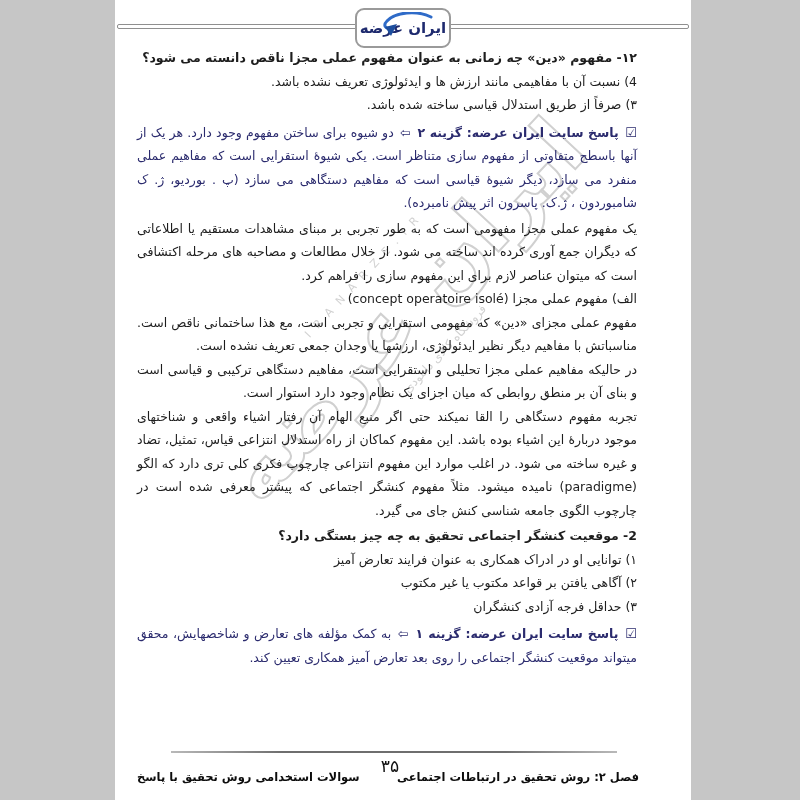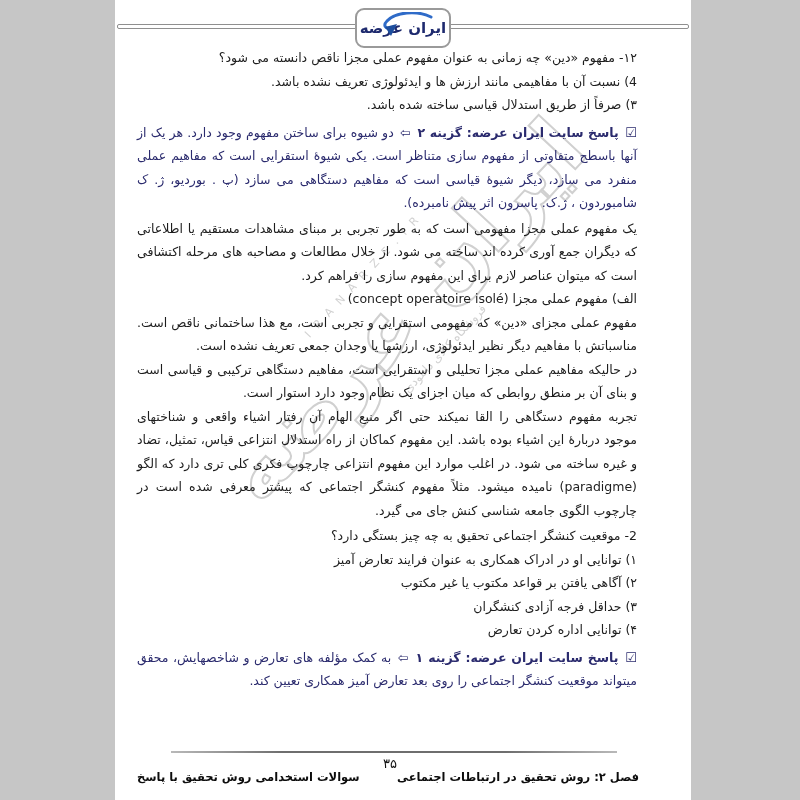--- a/index.html
+++ b/index.html
@@ -48,33 +48,33 @@
     font-size:12px;letter-spacing:6px;color:#d2d2d2;margin-top:4px;
   }
   
   .content{
     position:absolute;top:44px;left:22px;width:500px;z-index:2;
     direction:rtl;text-align:justify;
   }
   .content p{
     margin:0;font-size:12.5px;line-height:23.5px;color:#1d1d1d;
   }
-  .content p.qtitle{font-weight:normal;margin-top:2px;}
+  .content p.qtitle{font-weight:bold;margin-top:2px;}
   .content p.answer{color:#2b2b6e;margin-top:4px;margin-bottom:2px;}
   .content p.answer b{font-weight:bold;}
   .chk{font-size:13px;margin-left:2px;}
   .arrow{font-size:13px;margin:0 2px;}
   
   .footer-divider{
     position:absolute;top:751px;left:56px;right:74px;height:2px;z-index:2;
     background:linear-gradient(to right,#b9b9b9,#6e6e6e 25%,#6e6e6e 75%,#b9b9b9);
   }
   .page-number{
     position:absolute;top:756px;left:4px;right:30px;text-align:center;z-index:2;
-    font-size:13px;color:#111;
+    font-size:17px;color:#111;
   }
   .footer-row{
     position:absolute;top:770px;left:22px;right:52px;z-index:2;
     display:flex;justify-content:space-between;direction:rtl;
     font-size:11.5px;font-weight:bold;color:#0c0c0c;
   }
 </style>
 </head>
 <body>
 
@@ -103,21 +103,20 @@
       <p class="answer"><span class="chk">☑</span><b> پاسخ سایت ایران عرضه: گزینه ۲ </b><span class="arrow">⇦</span> دو شیوه برای ساختن مفهوم وجود دارد. هر یک از آنها باسطح متفاوتی از مفهوم سازی متناظر است. یکی شیوهٔ استقرایی است که مفاهیم عملی منفرد می سازد، دیگر شیوهٔ قیاسی است که مفاهیم دستگاهی می سازد (پ . بوردیو، ژ. ک شامبوردون ، ژ.ک. پاسرون اثر پیش نامبرده).</p>
       <p class="text">یک مفهوم عملی مجزا مفهومی است که به طور تجربی بر مبنای مشاهدات مستقیم یا اطلاعاتی که دیگران جمع آوری کرده اند ساخته می شود. از خلال مطالعات و مصاحبه های مرحله اکتشافی است که میتوان عناصر لازم برای این مفهوم سازی را فراهم کرد.</p>
       <p class="text">الف) مفهوم عملی مجزا (concept operatoire isolé)</p>
       <p class="text">مفهوم عملی مجزای «دین» که مفهومی استقرایی و تجربی است، مع هذا ساختمانی ناقص است. مناسباتش با مفاهیم دیگر نظیر ایدئولوژی، ارزشها یا وجدان جمعی تعریف نشده است.</p>
       <p class="text">در حالیکه مفاهیم عملی مجزا تحلیلی و استقرایی است، مفاهیم دستگاهی ترکیبی و قیاسی است و بنای آن بر منطق روابطی که میان اجزای یک نظام وجود دارد استوار است.</p>
       <p class="text">تجربه مفهوم دستگاهی را القا نمیکند حتی اگر منبع الهام آن رفتار اشیاء واقعی و شناختهای موجود دربارهٔ این اشیاء بوده باشد. این مفهوم کماکان از راه استدلال انتزاعی قیاس، تمثیل، تضاد و غیره ساخته می شود. در اغلب موارد این مفهوم انتزاعی چارچوب فکری کلی تری دارد که الگو (paradigme) نامیده میشود. مثلاً مفهوم کنشگر اجتماعی که پیشتر معرفی شده است در چارچوب الگوی جامعه شناسی کنش جای می گیرد.</p>
       <p class="qtitle">2- موقعیت کنشگر اجتماعی تحقیق به چه چیز بستگی دارد؟</p>
       <p class="option">۱) توانایی او در ادراک همکاری به عنوان فرایند تعارض آمیز</p>
       <p class="option">۲) آگاهی یافتن بر قواعد مکتوب یا غیر مکتوب</p>
       <p class="option">۳) حداقل فرجه آزادی کنشگران</p>
-      <p class="option">۴) توانایی اداره کردن تعارض</p>
       <p class="answer"><span class="chk">☑</span><b> پاسخ سایت ایران عرضه: گزینه ۱ </b><span class="arrow">⇦</span> به کمک مؤلفه های تعارض و شاخصهایش، محقق میتواند موقعیت کنشگر اجتماعی را روی بعد تعارض آمیز همکاری تعیین کند.</p>
     </div>
 
   <div class="footer-divider"></div>
   <div class="page-number">۳۵</div>
   <div class="footer-row">
     <span>فصل ۲: روش تحقیق در ارتباطات اجتماعی</span>
     <span>سوالات استخدامی روش تحقیق با پاسخ</span>
   </div>
 

